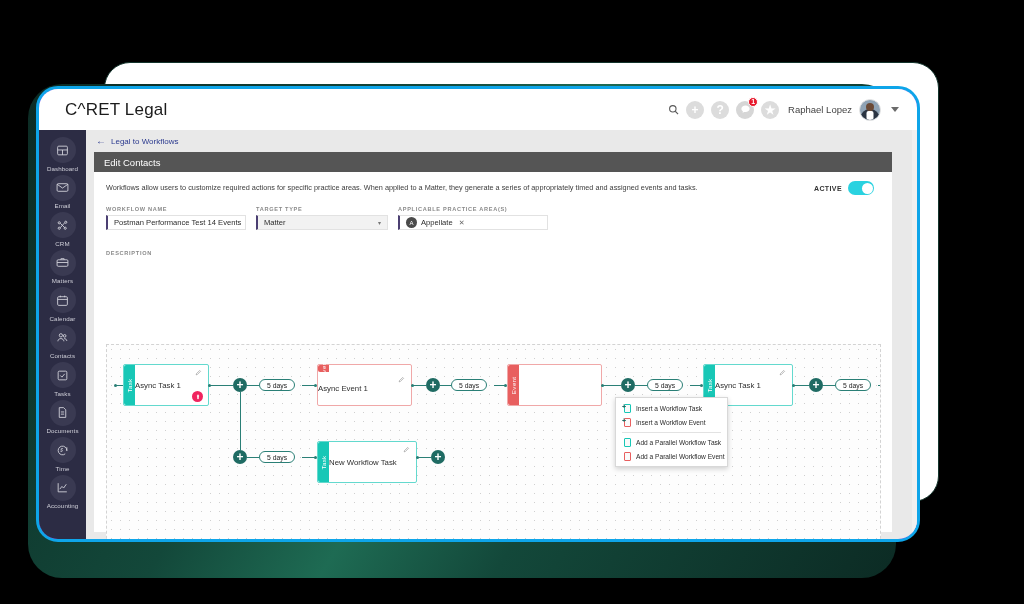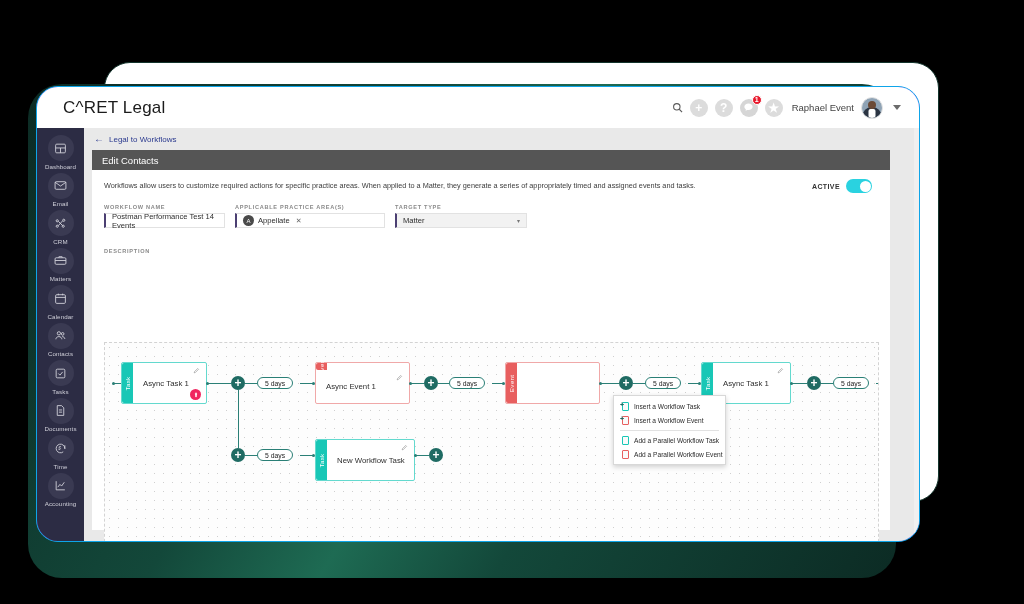--- a/index.html
+++ b/index.html
@@ -30,21 +30,21 @@
     background:
       radial-gradient(circle at 50% 50%, rgba(0,0,0,0) 0, rgba(0,0,0,0) 100%),
       linear-gradient(120deg,#0c2b24 0%, #13483a 35%, #1e6b53 50%, #13483a 65%, #0c2b24 100%);
   }
 
   .front-window {
     position: absolute;
     left: 36px; top: 86px;
     width: 884px; height: 456px;
     background: #8b5cf6;
-    border: 1px solid #0ea5e9;
+    border: 3px solid #0ea5e9;
     border-radius: 22px;
     overflow: hidden;
   }
 
   
   .app-header {
     position: relative;
     height: 41px;
     background: #ffffff;
     display: flex;
@@ -175,21 +175,21 @@
     font-size: 5.6px; letter-spacing: .7px; color: #8a8a8a;
     font-weight: bold; margin-bottom: 3px;
   }
   .finput {
     height: 15px; background: #f2f2f2; border: 1px solid #e2e2e2;
     border-left: 2.5px solid #4b3f72;
     display: flex; align-items: center; padding-left: 6px;
     font-size: 7.6px; color: #2c2c2c;
   }
   .finput.white { background:#fff; }
-  .fw1 { width: 121px; }
+  .fw1 { width: 140px; }
   .fw2 { width: 132px; }
   .fw3 { width: 150px; }
   .select-caret { margin-left:auto; margin-right:6px; color:#777; font-size:6px; }
   .chip { display:flex; align-items:center; gap:4px; }
   .chip-avatar {
     width:11px;height:11px;border-radius:50%;background:#4a4a4a;color:#fff;
     font-size:6px;display:flex;align-items:center;justify-content:center;
   }
   .chip-x { color:#666; font-size:7px; margin-left:2px; }
 
@@ -223,21 +223,21 @@
   .node .stripe {
     width: 11px; border-radius: 2px 0 0 2px;
     display: flex; align-items: center; justify-content: center;
   }
   .node .stripe span {
     font-size: 6.2px; color: #fff; letter-spacing:.3px;
     transform: rotate(-90deg); white-space: nowrap;
   }
   .node .nbody {
     flex:1; position: relative;
-    display:flex; align-items:center; padding-left: 10px;
+    display:flex; align-items:center; 
     font-size: 7.8px; color: #2f2f2f;
   }
   .node.task { border: 1px solid #63d9ce; }
   .node.task .stripe { background: #18c7b6; }
   .node.event { border: 1px solid #f0a8a8; }
   .node.event .stripe { background: #e85f5f; }
   .pencil {
     position: absolute; right: 6px; top: 4px;
     color: #8a8a8a; font-size: 7px;
   }
@@ -334,21 +334,21 @@
         </span>
         <span class="circ-btn">+</span>
         <span class="circ-btn">?</span>
         <span class="circ-btn chat">
           <svg width="11" height="11" viewBox="0 0 24 24" fill="#fff">
             <path d="M12 3C6.9 3 3 6.3 3 10.3c0 2.3 1.3 4.3 3.3 5.6l-.7 3.4 3.7-2a11 11 0 0 0 2.7.3c5.1 0 9-3.3 9-7.3S17.1 3 12 3z"></path>
           </svg>
           <span class="badge">1</span>
         </span>
         <span class="circ-btn">★</span>
-        <span class="user-name">Raphael Event</span>
+        <span class="user-name">Raphael Lopez</span>
         <span class="avatar">
           <span class="body"></span>
             <span class="shirt"></span>
             <span class="head"></span>
         </span>
         <span class="caret-down"></span>
       </div>
     </div>
 
     <div class="app-body">
@@ -487,40 +487,40 @@
                 <span class="toggle">
                     <span class="knob"></span>
                   </span>
               </div>
             </div>
 
             <div class="fields-row">
               <div class="field">
                 <span class="flabel">WORKFLOW NAME</span>
                 <div class="finput white fw1">Postman Performance Test  14 Events</div>
+              </div>
+
+              <div class="field">
+                <span class="flabel">TARGET TYPE</span>
+                <div class="finput fw2">
+                  <span>Matter</span>
+                  <span class="select-caret">▾</span>
+                </div>
               </div>
 
               <div class="field">
                 <span class="flabel">APPLICABLE PRACTICE AREA(S)</span>
                 <div class="finput white fw3">
                   <span class="chip">
                     <span class="chip-avatar">A</span>
                     <span>Appellate</span>
                     <span class="chip-x">✕</span>
                   </span>
                 </div>
               </div>
-
-              <div class="field">
-                <span class="flabel">TARGET TYPE</span>
-                <div class="finput fw2">
-                  <span>Matter</span>
-                  <span class="select-caret">▾</span>
-                </div>
-              </div>
             </div>
 
             <div class="desc-field">
               <span class="flabel">DESCRIPTION</span>
             </div>
           </div>
 
           <div class="canvas">
 
             <div class="line h" style="left:8px; top:40px; width:8px;"></div>

